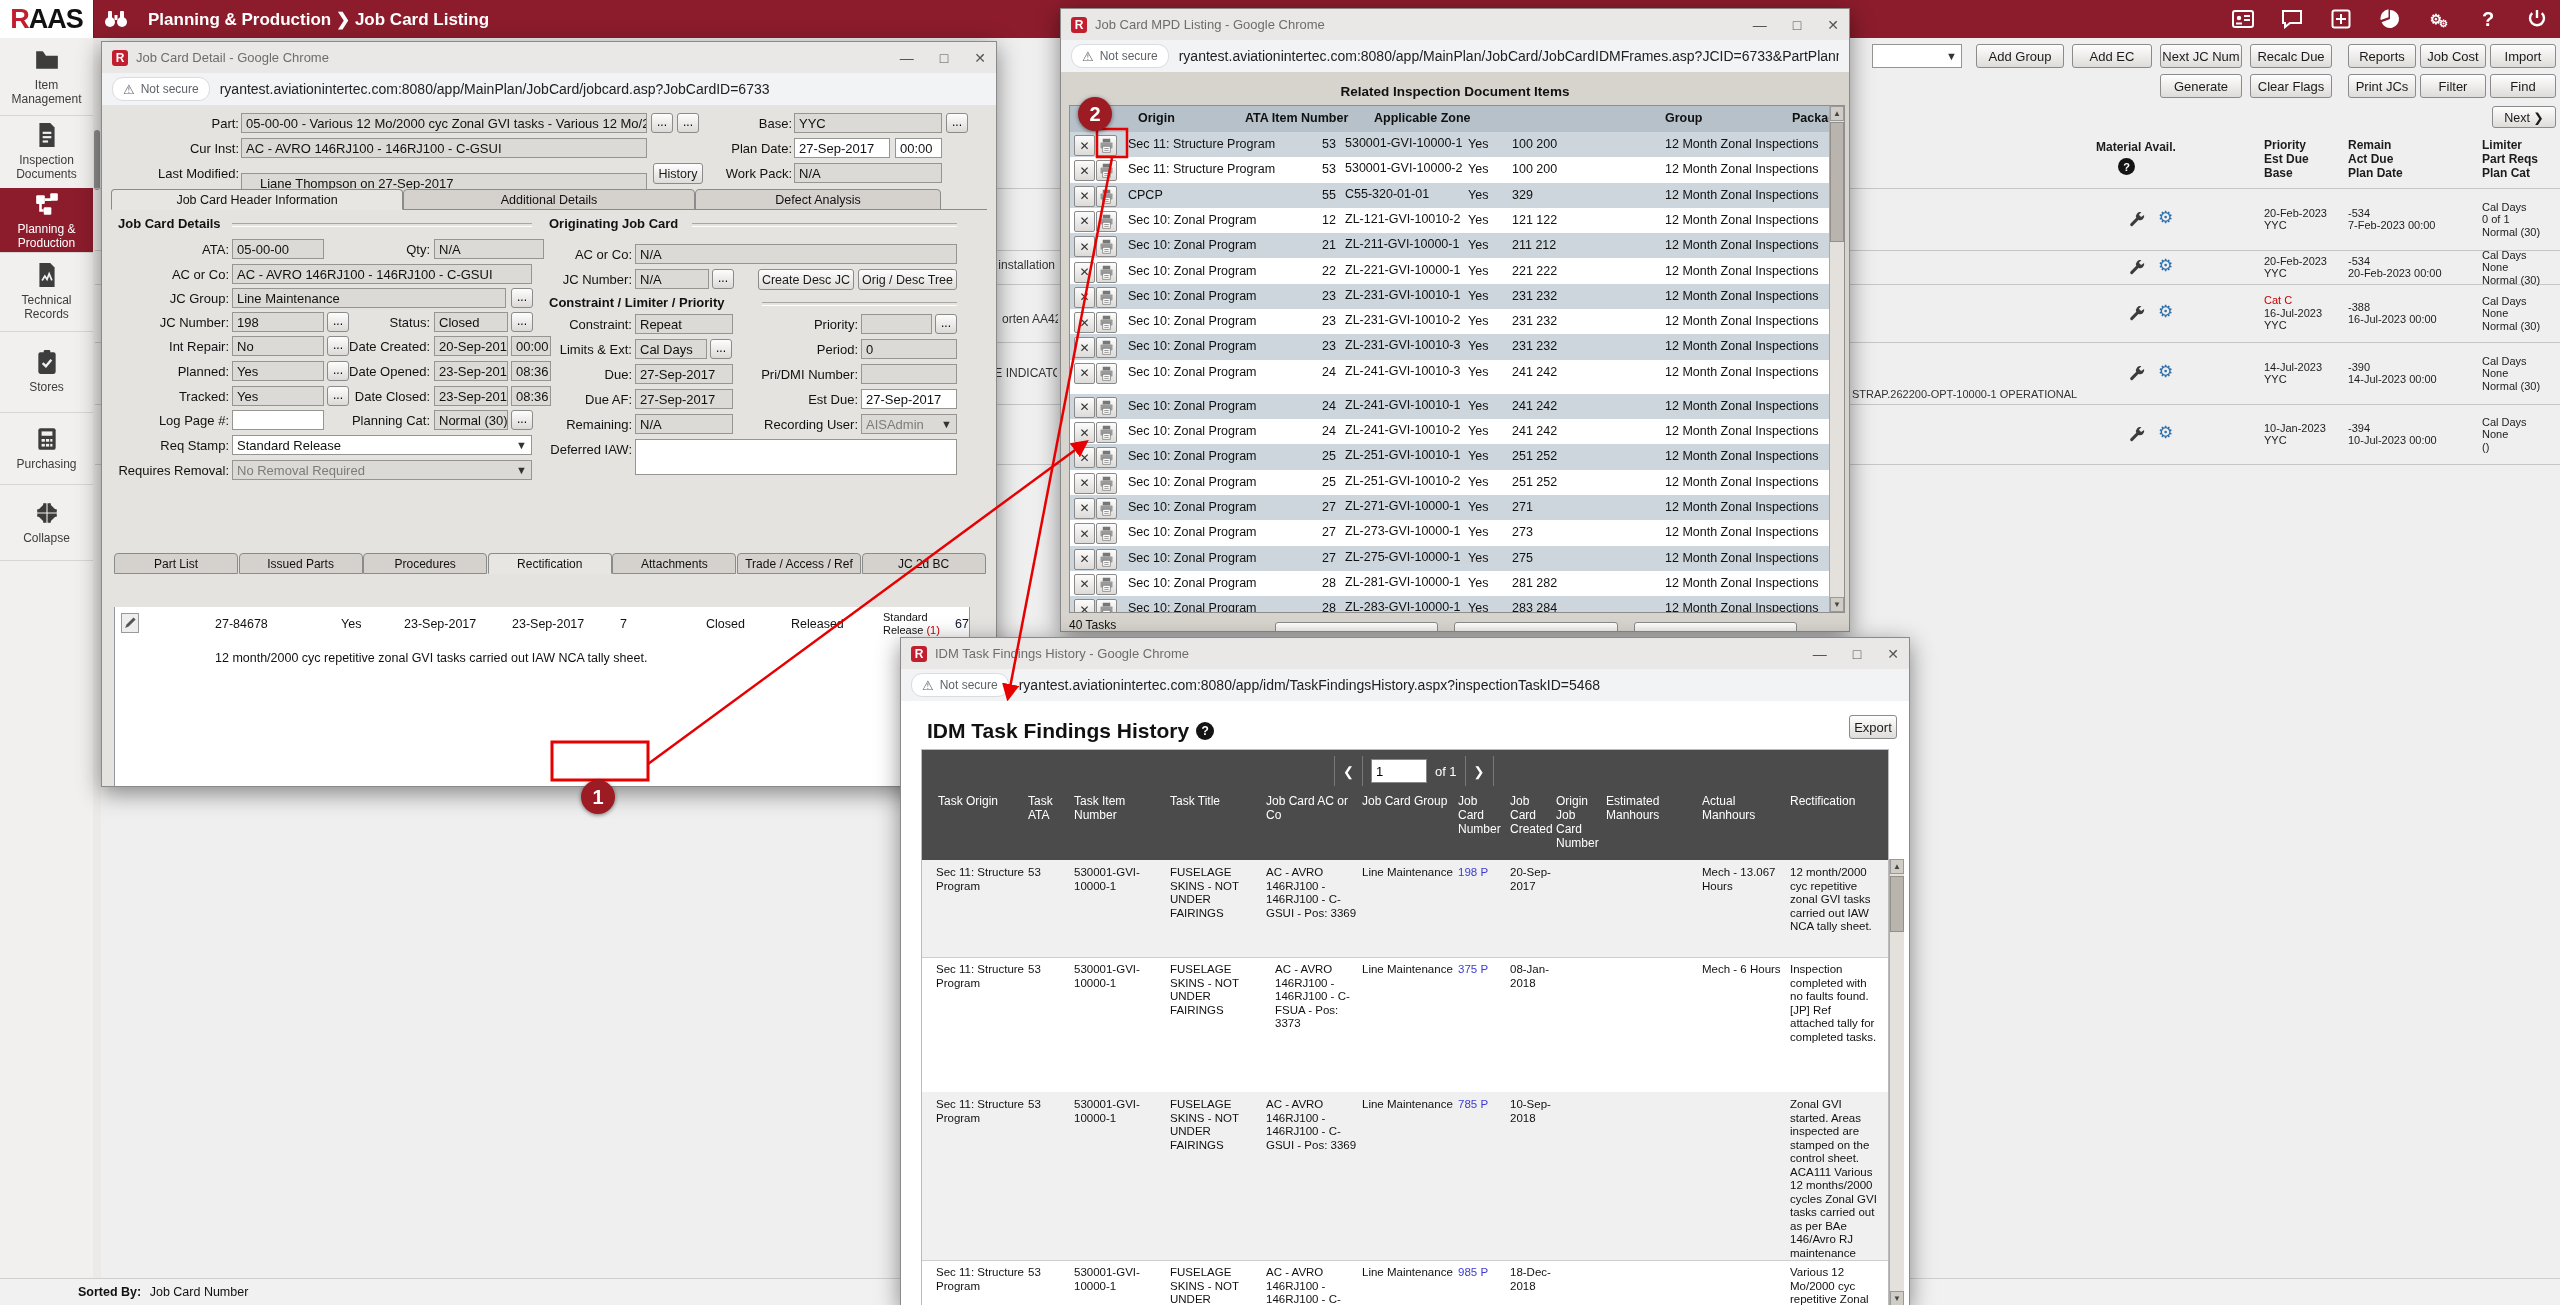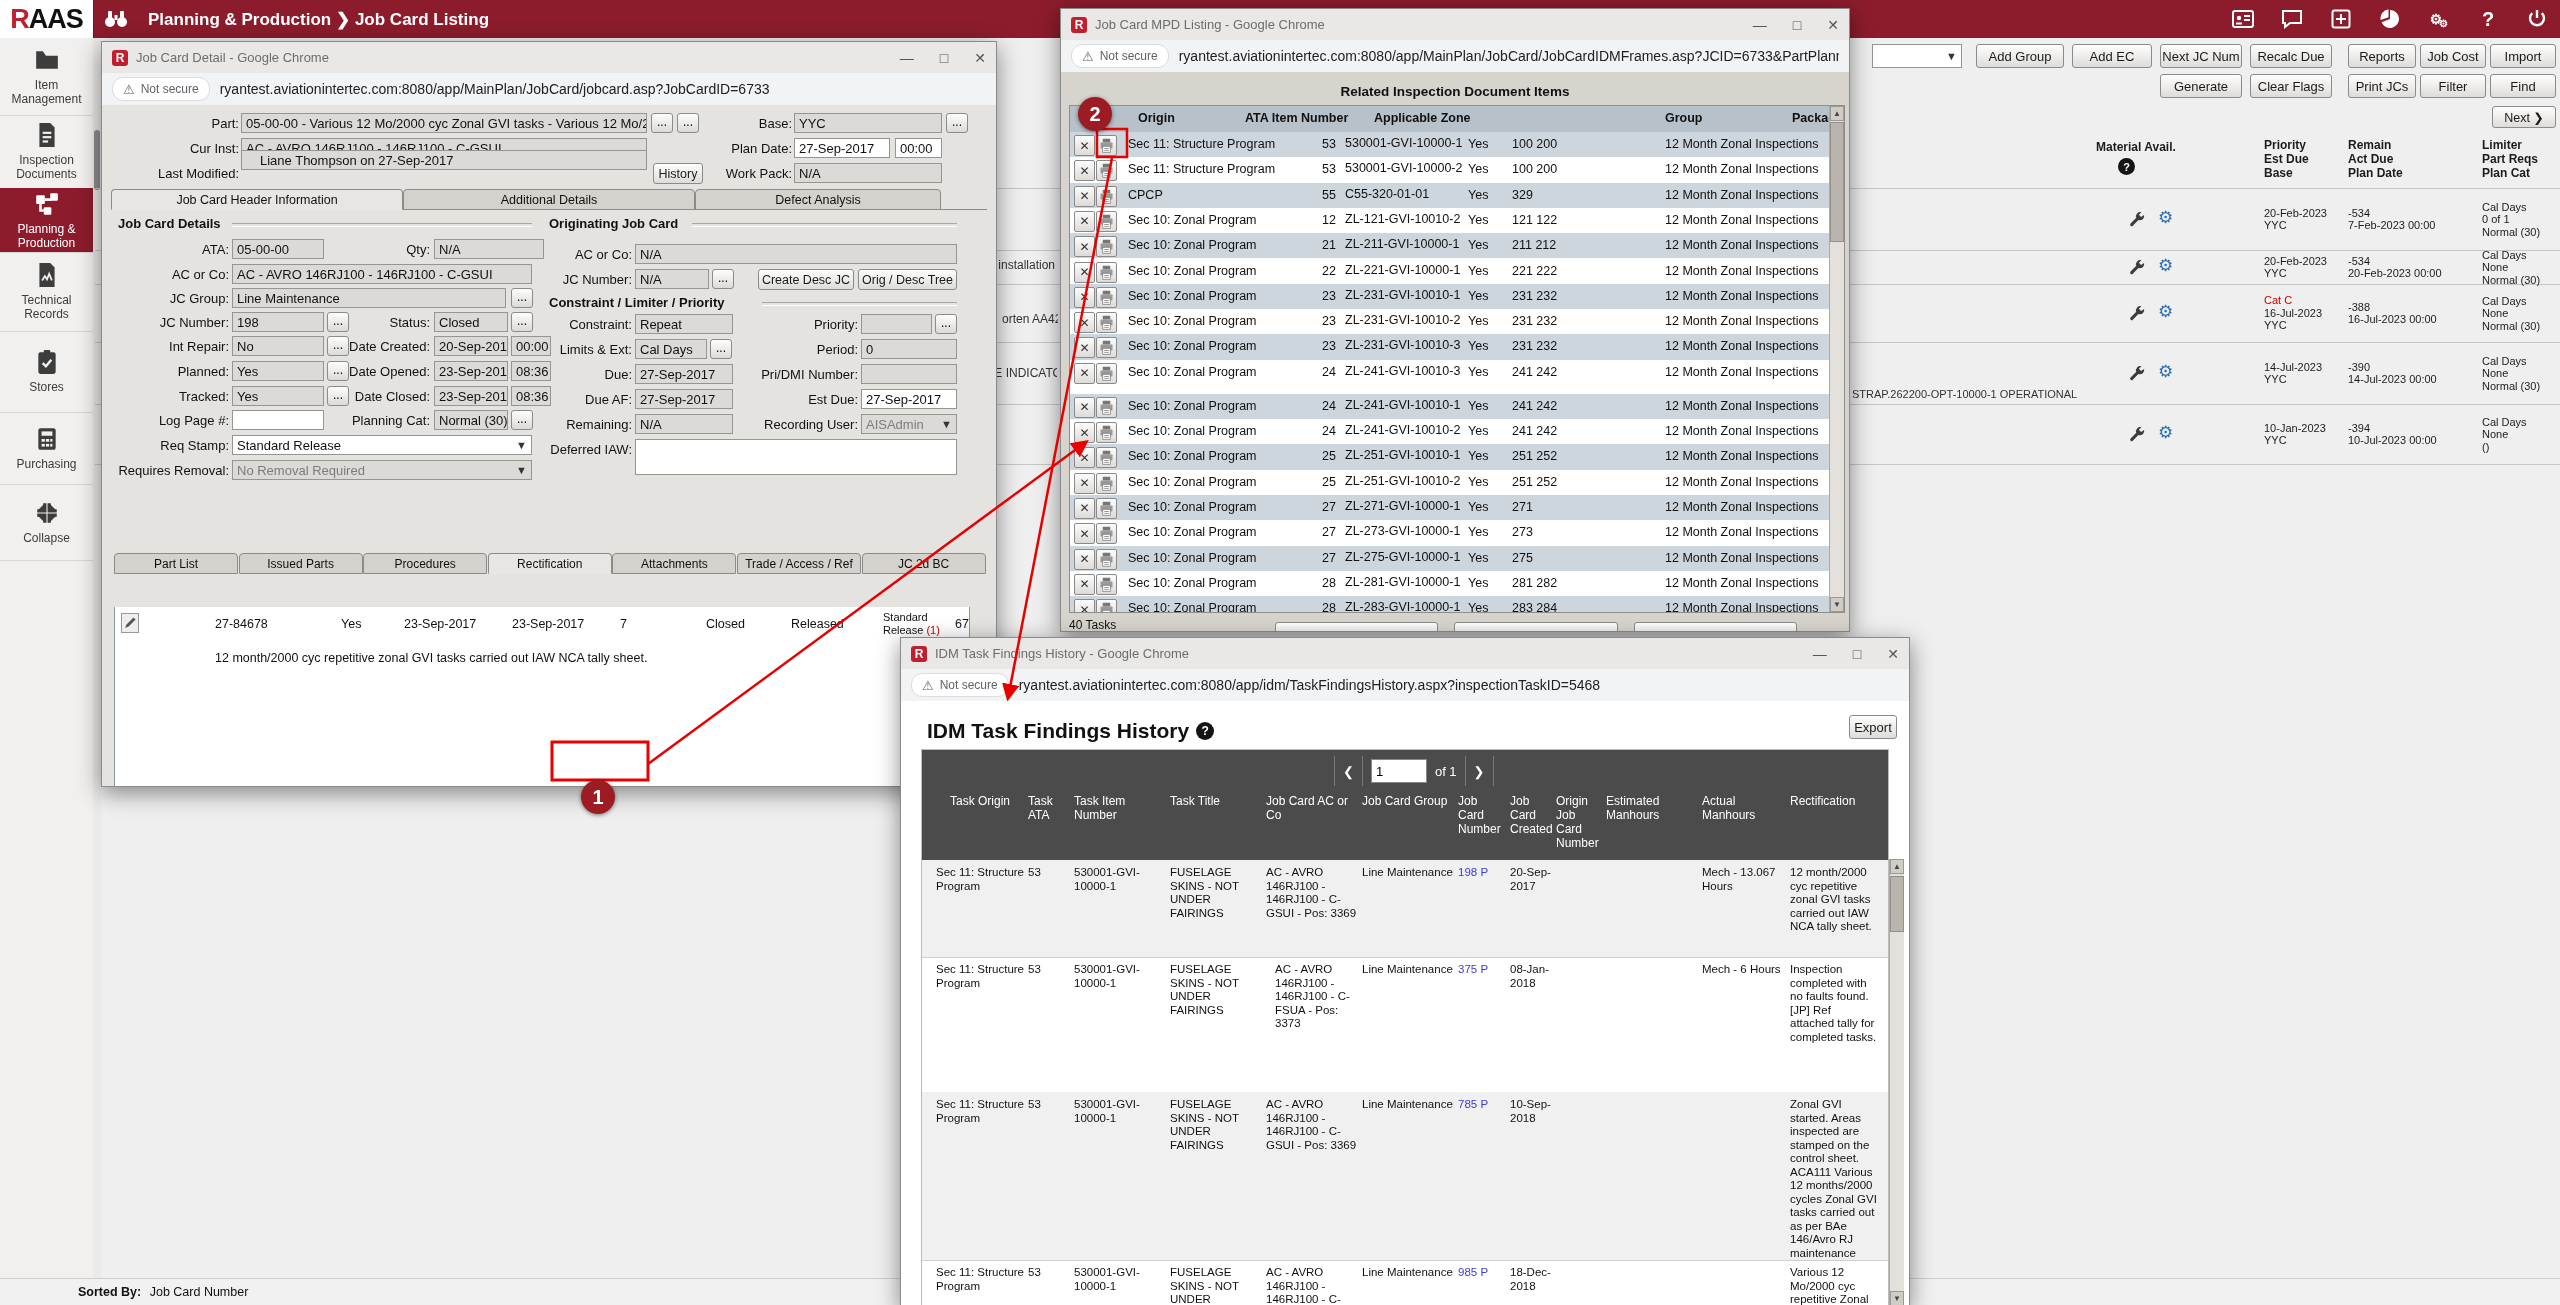--- a/index.html
+++ b/index.html
@@ -384,21 +384,21 @@
           <span>AC - AVRO 146RJ100 - 146RJ100 - C-GSUI</span>
         </div>
         <div class="lbl" style="left: 470px; top: 36px; width: 220px;">Plan Date:</div>
         <div class="fld white" style="left: 692px; top: 33px; width: 96px;">
           <span>27-Sep-2017</span>
         </div>
         <div class="fld white" style="left: 793px; top: 33px; width: 47px;">
           <span>00:00</span>
         </div>
         <div class="lbl" style="left: -83px; top: 61px; width: 220px;">Last Modified:</div>
-        <div class="fld" style="left: 139px; top: 45px; width: 406px; padding-left: 18px;">
+        <div class="fld" style="left: 139px; top: 68px; width: 406px; padding-left: 18px;">
           <span>Liane Thompson on 27-Sep-2017</span>
         </div>
         <div class="btn" style="left: 551px; top: 58px; width: 50px; height: 21px; font-size: 12.5px;">History</div>
         <div class="lbl" style="left: 470px; top: 61px; width: 220px;">Work Pack:</div>
         <div class="fld" style="left: 692px; top: 58px; width: 148px;">
           <span>N/A</span>
         </div>
         <div class="tab active" style="left: 9px; top: 84px; width: 292px;">Job Card Header Information</div>
         <div class="tab" style="left: 301px; top: 84px; width: 292px;">Additional Details</div>
         <div class="tab" style="left: 593px; top: 84px; width: 246px;">Defect Analysis</div>
@@ -986,21 +986,21 @@
             <div class="pagebox" style="left: 404px;">
               <span class="sep"></span>
               <span style="cursor:pointer;">❮</span>
               <span class="sep"></span>
               <input value="1" style="">
               <span style="margin-left:8px;">of 1</span>
               <span class="sep"></span>
               <span style="cursor:pointer;">❯</span>
               <span class="sep"></span>
             </div>
-            <div class="col" style="left: 28px; width: 92px;">Task Origin</div>
+            <div class="col" style="left: 16px; width: 92px;">Task Origin</div>
             <div class="col" style="left: 106px; width: 42px;">Task ATA</div>
             <div class="col" style="left: 152px; width: 92px;">Task Item Number</div>
             <div class="col" style="left: 248px; width: 92px;">Task Title</div>
             <div class="col" style="left: 344px; width: 92px;">Job Card AC or Co</div>
             <div class="col" style="left: 440px; width: 92px;">Job Card Group</div>
             <div class="col" style="left: 536px; width: 48px;">Job Card Number</div>
             <div class="col" style="left: 588px; width: 42px;">Job Card Created</div>
             <div class="col" style="left: 634px; width: 46px;">Origin Job Card Number</div>
             <div class="col" style="left: 684px; width: 92px;">Estimated Manhours</div>
             <div class="col" style="left: 780px; width: 84px;">Actual Manhours</div>

